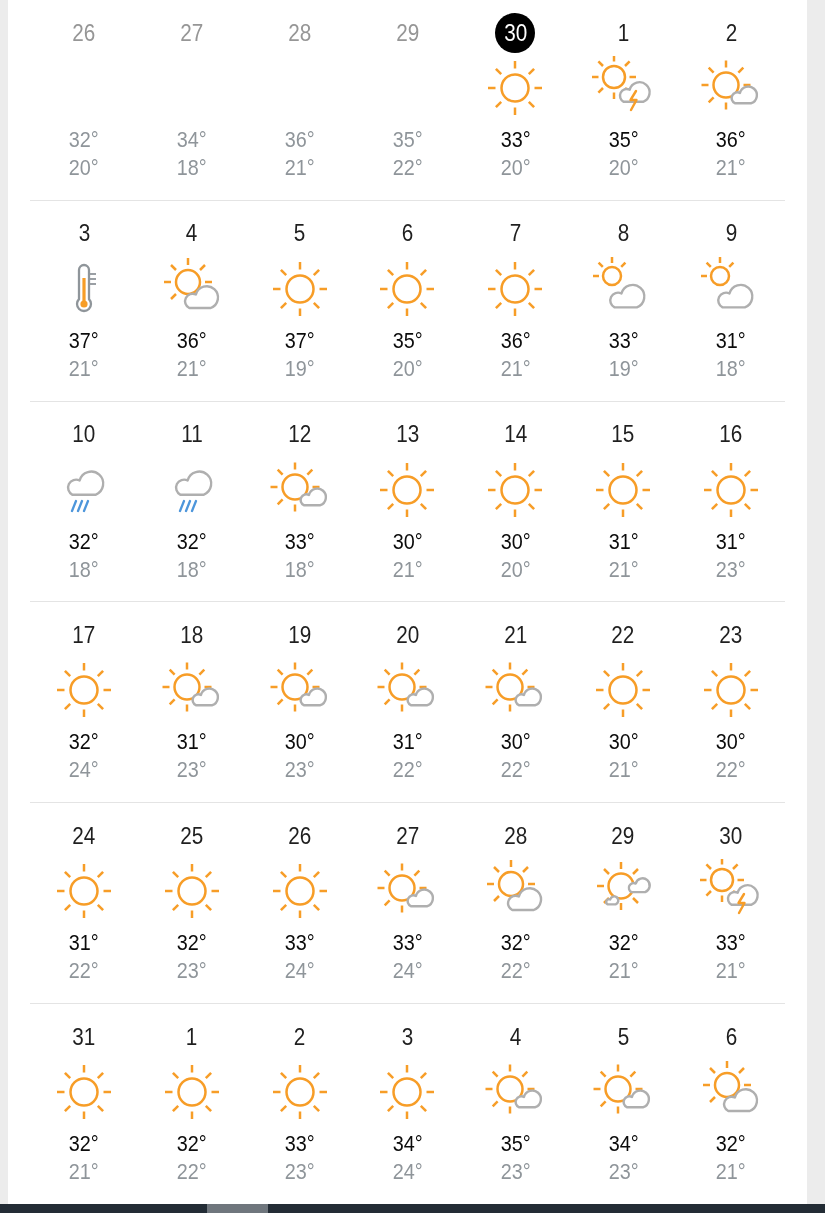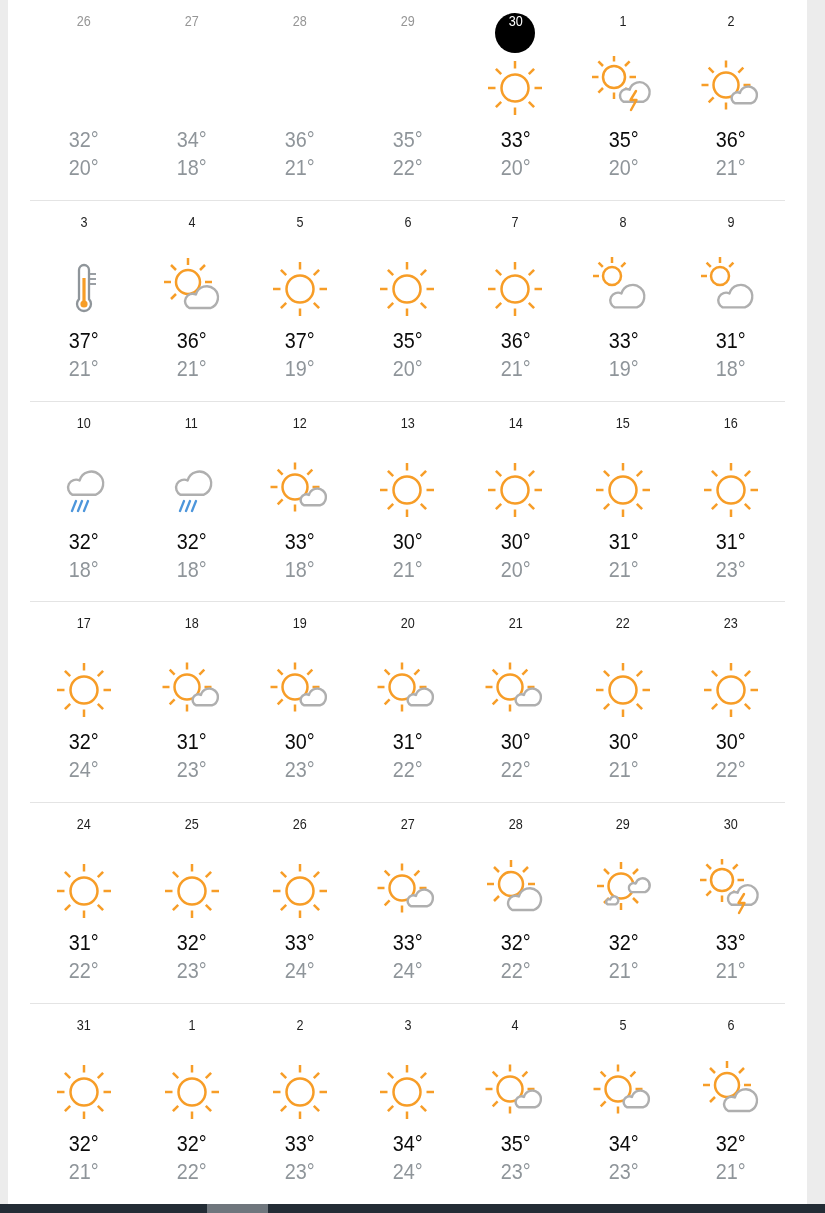--- a/index.html
+++ b/index.html
@@ -25,22 +25,22 @@
     border-top:1px solid var(--divider,#E4E4E4);
   }
   .week:first-child{border-top:none;}
   .cell{
     display:flex;flex-direction:column;align-items:center;
     padding-top:13px;
     cursor:pointer;
   }
   .daynum{
     width:40px;height:40px;
-    display:flex;justify-content:center;
-    font-size:14px;color:#1F1F1F;
+    display:flex;align-items:center;justify-content:center;
+    font-size:23px;color:#1F1F1F;
     border-radius:50%;
   }
   .daynum .cond{display:inline-block;transform:scaleX(.9);}
   .cell.today .daynum{background:var(--today-bg,#000);color:var(--today-text,#fff);}
   .cell.muted .daynum{color:var(--muted-text,#969696);}
   .icon-box{
     width:64px;height:64px;margin-top:3px;
     display:flex;align-items:center;justify-content:center;
   }
   .hi{

